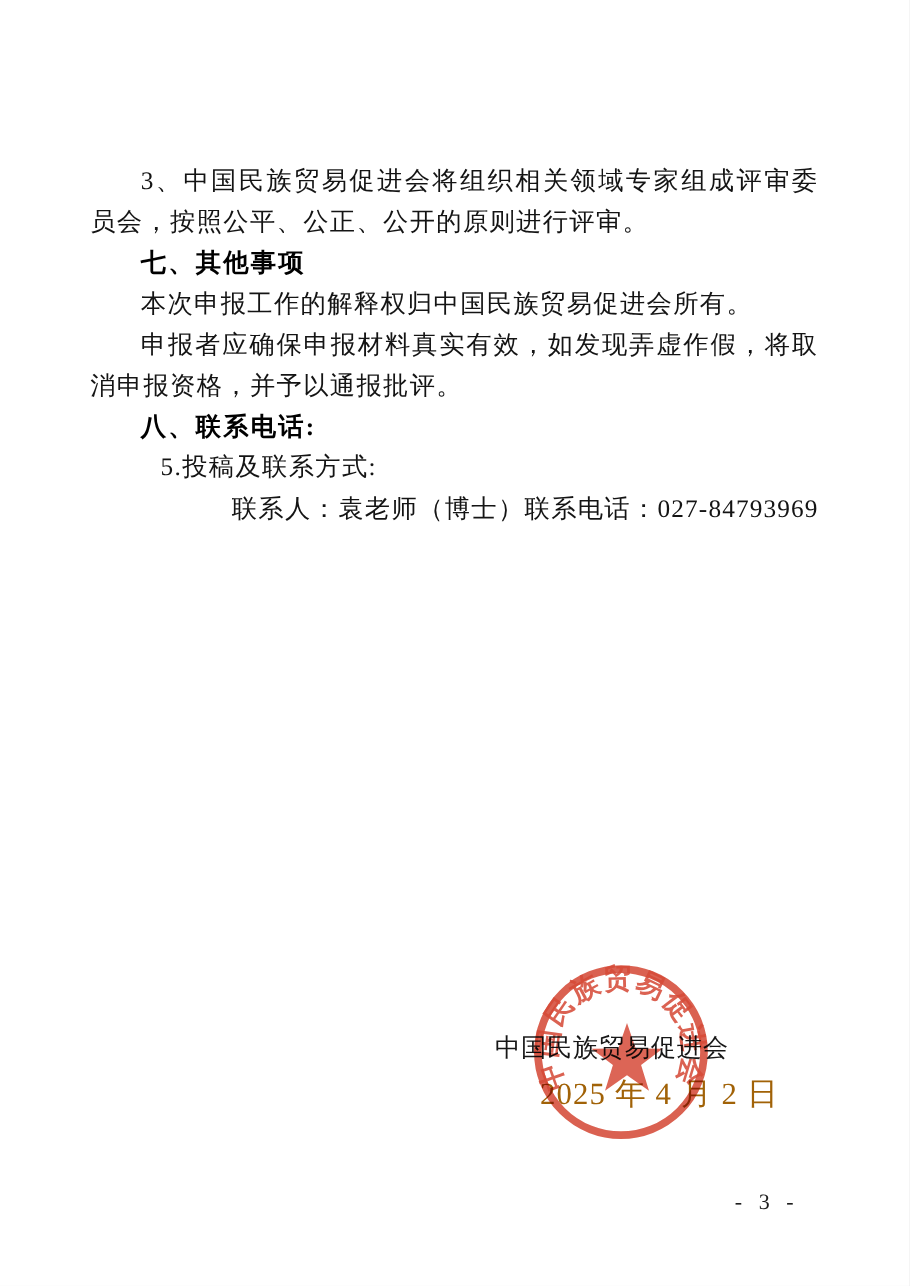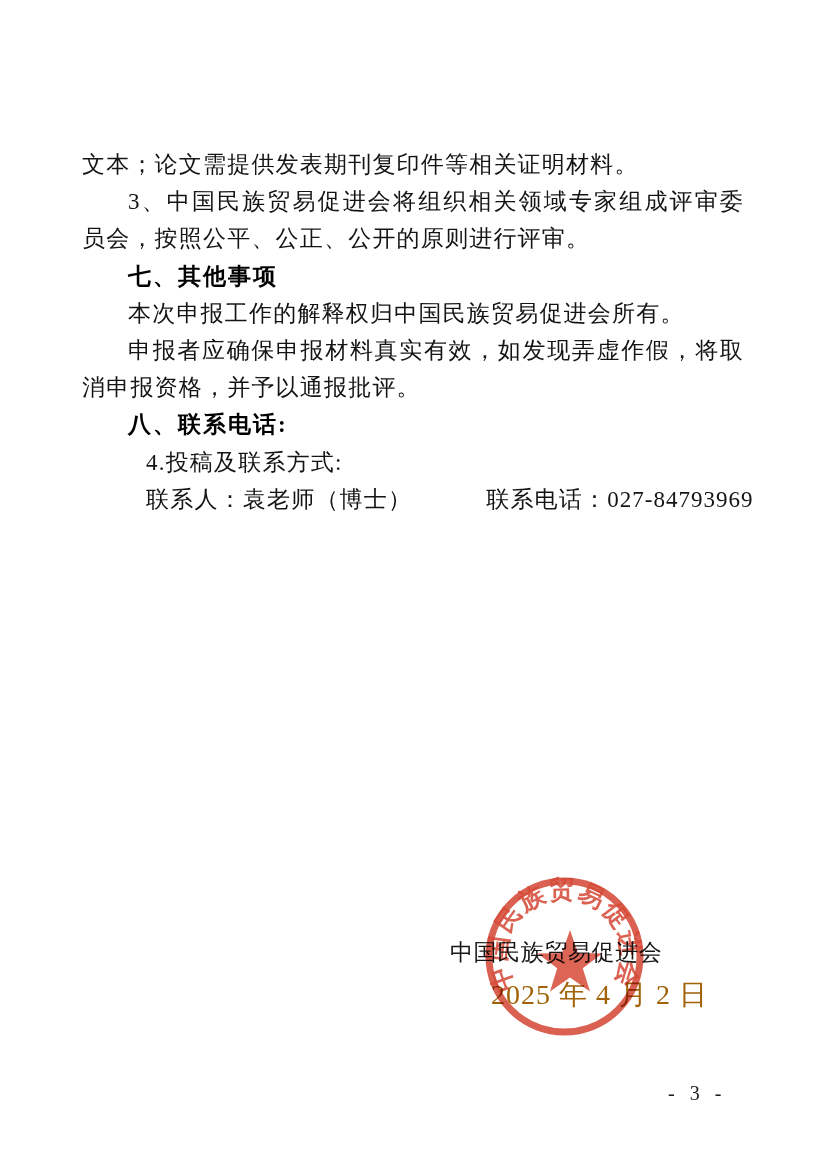--- a/index.html
+++ b/index.html
@@ -23,22 +23,22 @@
     text-justify:inter-character;
   }
   .doc p { text-indent:2em; }
   .doc p.cont { text-indent:0; }
   .doc p.h {
     font-weight:bold;
     color:#000;
     letter-spacing:2px;
   }
   .c-ind { padding-left:64px; text-indent:0 !important; }
-  .contact-row { display:flex; padding-left:64px; }
-  .contact-row .phone { margin-left:74px; white-space:nowrap; }
+  .contact-row { display:flex; padding-left:64px;justify-content:flex-end; }
+  .contact-row .phone { white-space:nowrap; }
   .contact-row .person { white-space:nowrap; }
   .latin { letter-spacing:1px; }
   .sig-org {
     position:absolute; left:450px; top:937px;
     font-size:23px; letter-spacing:0.6px;
     color:#171717; white-space:nowrap;
   }
   .sig-date {
     position:absolute; left:491px; top:976px;
     font-size:28px; letter-spacing:1px;
@@ -55,30 +55,29 @@
     font-size:20px; letter-spacing:5px;
     color:#1d1d1d; white-space:nowrap;
   }
 </style>
 </head>
 <body>
 
 <div class="page">
 
   <div class="doc">
-    <p class="cont">文本；论文需提供发表期刊复印件等相关证明材料。</p>
 
     <p>3、中国民族贸易促进会将组织相关领域专家组成评审委员会，按照公平、公正、公开的原则进行评审。</p>
 
     <p class="h">七、其他事项</p>
     <p>本次申报工作的解释权归中国民族贸易促进会所有。</p>
     <p>申报者应确保申报材料真实有效，如发现弄虚作假，将取消申报资格，并予以通报批评。</p>
 
     <p class="h">八、联系电话:</p>
-    <p class="c-ind">4.投稿及联系方式:</p>
+    <p class="c-ind">5.投稿及联系方式:</p>
 
     <div class="contact-row">
       <span class="person"><span>联系人：</span><span>袁老师（博士）</span></span>
       <span class="phone"><span>联系电话：</span><span class="latin">027-84793969</span></span>
     </div>
 
   </div>
 
   <div class="sig-org">中国民族贸易促进会</div>
   <div class="sig-date">2025 年 4 月 2 日</div>

